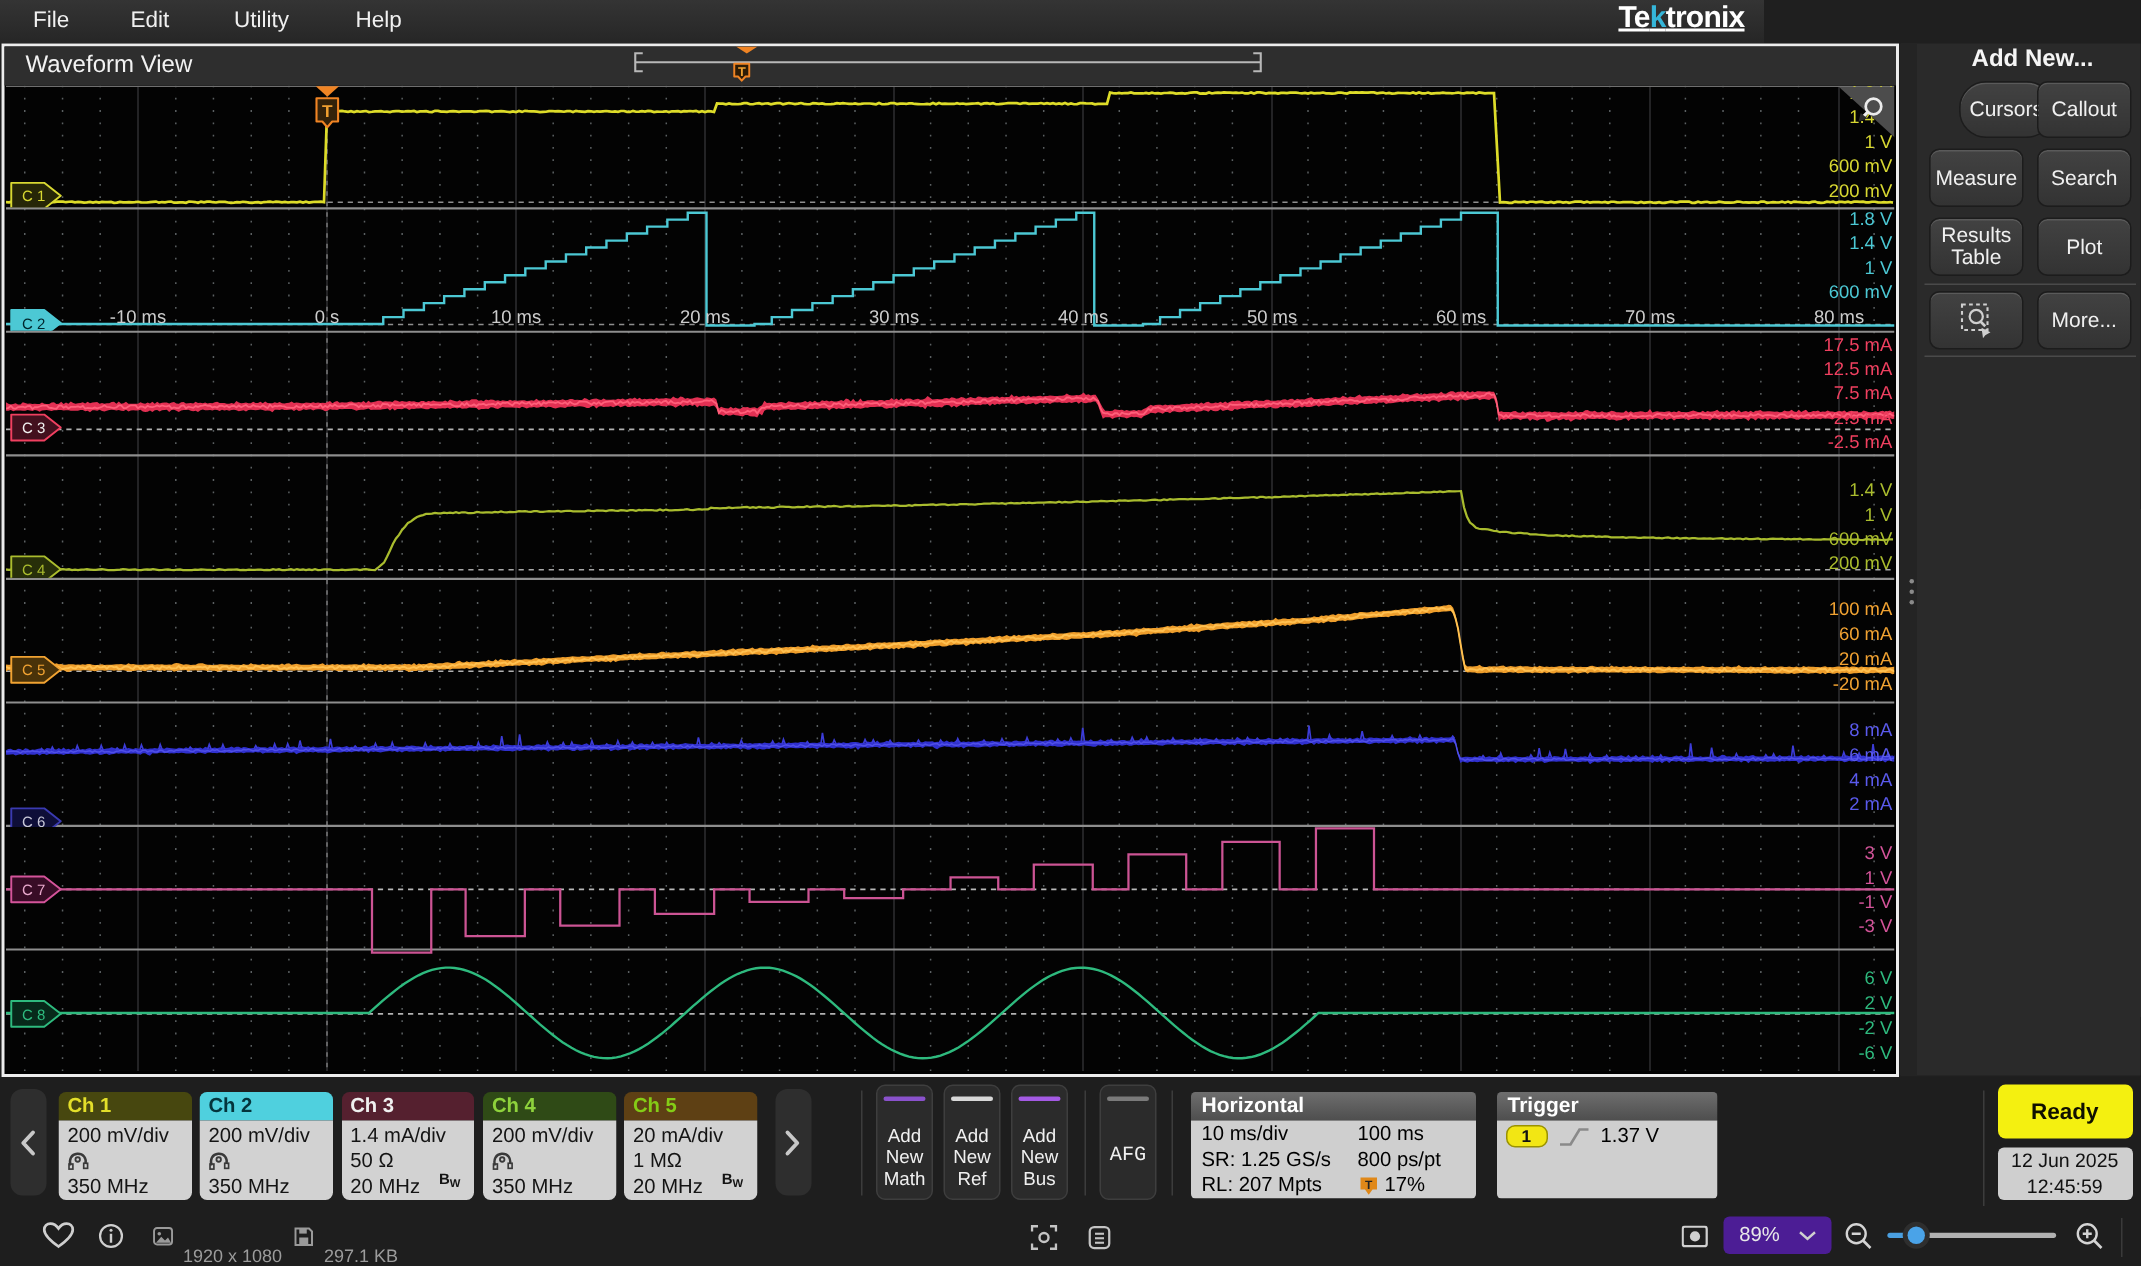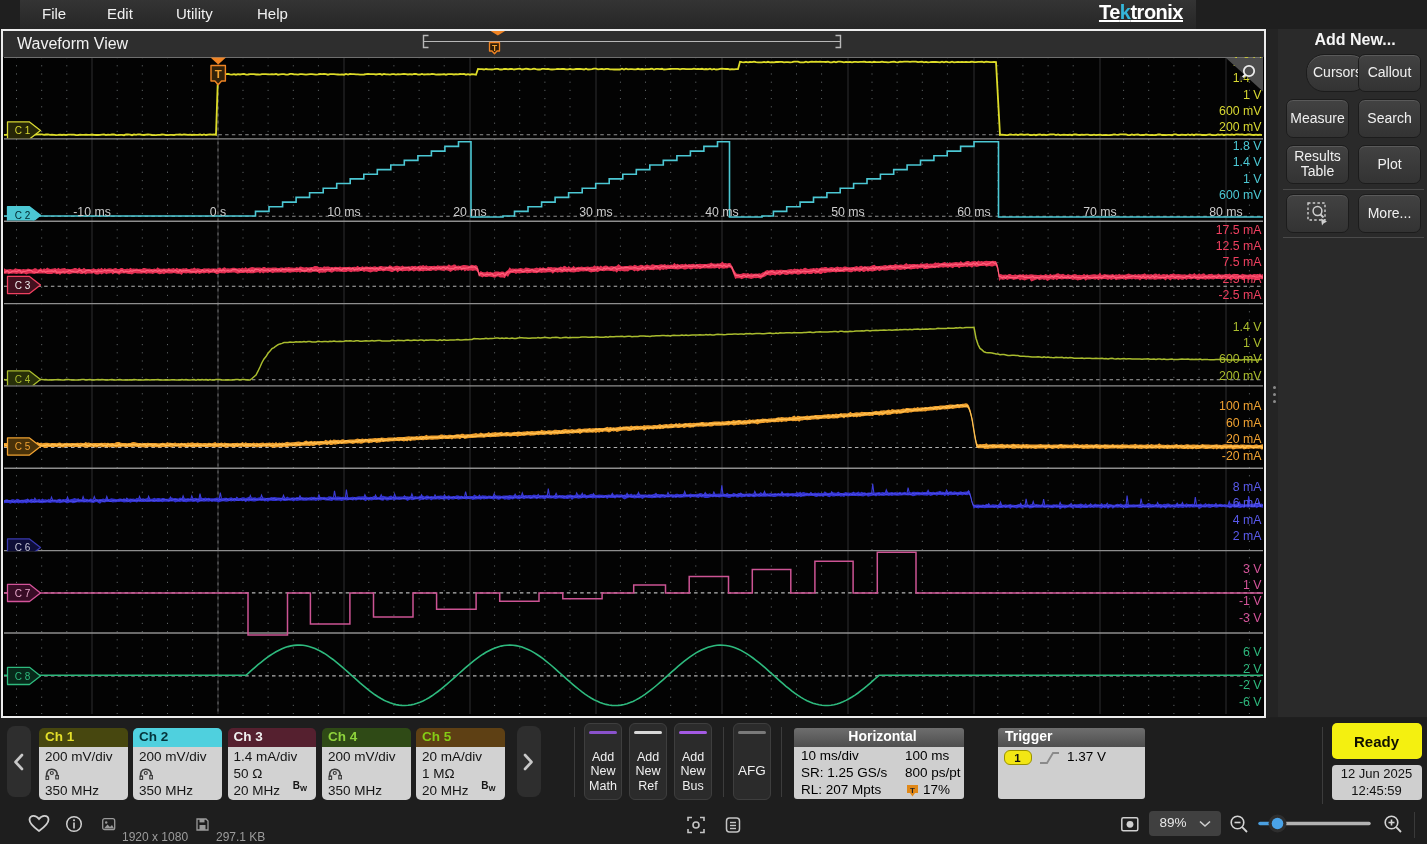--- a/index.html
+++ b/index.html
@@ -1,18 +1,18 @@
 <!DOCTYPE html>
 <html><head><meta charset="utf-8"><style>
 * { margin:0; padding:0; box-sizing:border-box; }
 html,body { width:1427px; height:844px; background:#1f1f1f; font-family:"Liberation Sans",sans-serif; overflow:hidden; }
 #page { position:absolute; left:0; top:0; width:1427px; height:844px; background:#1f1f1f; }
 .abs { position:absolute; }
 
-#menubar { left:0; top:0; width:1176px; height:29px; background:linear-gradient(#343434,#262626);margin-left:20px; }
+#menubar { left:0; top:0; width:1176px; height:29px; background:linear-gradient(#343434,#262626); }
 #menubar .mi { position:absolute; top:5px; font-size:15px; color:#f0f0f0; }
 #logo { position:absolute; right:13px; top:1px; font-size:20px; font-weight:bold; color:#fff; letter-spacing:-0.5px;text-decoration:underline; }
 #logo .k { color:#35b6d9; }
 
 #panel { left:1px; top:29px; width:1265px; height:689px; background:#000; border:2.5px solid #ededed; }
 #title { position:absolute; left:0; top:0; width:100%; height:26px; background:#2e2e2e; }
 #title span { position:absolute; left:14px; top:4px; font-size:16px; color:#f2f2f2; }
 #display { position:absolute; left:0.5px; top:26px; width:1259px; height:657px; background:#030303; overflow:hidden; }
 
 #sidebar { left:1266.5px; top:29px; width:160.5px; height:688px; background:#2a2a2a; }
@@ -32,21 +32,21 @@
 .addb .stripe { position:absolute; left:4px; top:7px; width:28px; height:3px; border-radius:1.5px; }
 .addb .t3 { position:absolute; left:0; top:26px; width:100%; }
 .addb .t1 { position:absolute; left:0; top:40px; width:100%; font-size:13.5px; }
 .panelbox { position:absolute; top:728px; border-radius:3px; overflow:hidden; }
 .ph { height:18.5px; background:linear-gradient(#6e6e6e,#4e4e4e); color:#fff; font-size:14px; font-weight:bold; padding:0 0 0 7px; }
 .pb { background:#cfcfcf; color:#000; font-size:13.5px; position:relative; }
 #ready { position:absolute; left:1331.5px; top:723px; width:90px; height:36px; background:#f4f010; border-radius:5px; color:#101000; font-size:15px; font-weight:bold; display:flex; align-items:center; justify-content:center; }
 #dt { position:absolute; left:1331.5px; top:765px; width:90px; height:34.5px; background:#cfcfcf; border-radius:4px; color:#111; font-size:13px; line-height:16.5px; text-align:center; padding-top:1px; }
 #statusbar { left:0; top:810px; width:1427px; height:34px; }
 .stxt { position:absolute; color:#9c9c9c; font-size:12px; top:817.5px;margin-top:12px; }
-#zoomdd { position:absolute; left:1148.5px; top:810.5px; width:72.5px; height:25px; background:#404040; border-radius:4px; }
+#zoomdd { position:absolute; left:1148.5px; top:810.5px; width:72.5px; height:25px; background:#4c1d95; border-radius:4px; }
 #zoomdd span { position:absolute; left:11px; top:4px; font-size:13.5px; color:#e8e8e8; }
 svg text { font-family:"Liberation Sans",sans-serif; }
 </style></head>
 <body>
 <div id="page">
   <div class="abs" id="menubar">
     <span class="mi" style="left:22px;">File</span>
     <span class="mi" style="left:87px;">Edit</span>
     <span class="mi" style="left:156px;">Utility</span>
     <span class="mi" style="left:237px;">Help</span>
@@ -453,27 +453,27 @@
     </div>
   <div class="addb" style="left:629px;">
       <div class="stripe" style="background:#d8d8d8;"></div>
       <div class="t3">Add<br>New<br>Ref</div>
     </div>
   <div class="addb" style="left:674px;">
       <div class="stripe" style="background:#a45ae4;"></div>
       <div class="t3">Add<br>New<br>Bus</div>
     </div>
   <div class="vsep" style="left:722.7px;"></div>
-  <div class="addb" style="left:733px;">
+  <div class="addb" style="left:733px;font-family:Liberation Mono, monospace;">
       <div class="stripe" style="background:#7a7a7a;"></div>
       <div class="t1">AFG</div>
     </div>
   <div class="vsep" style="left:781px;"></div>
 
-  <div class="panelbox" style="left:794px; width:170px;text-align:center;">
+  <div class="panelbox" style="left:794px; width:190px;">
     <div class="ph">Horizontal</div>
     <div class="pb" style="height:52.5px;">
       <span style="position:absolute;left:7px;top:1px;">10 ms/div</span>
         <span style="position:absolute;left:111px;top:1px;">100 ms</span>
       <span style="position:absolute;left:7px;top:18px;">SR: 1.25 GS/s</span>
         <span style="position:absolute;left:111px;top:18px;">800 ps/pt</span>
       <span style="position:absolute;left:7px;top:35px;">RL: 207 Mpts</span>
       <svg width="13" height="14" style="position:absolute;left:112px;top:37px;">
           <path d="M 1 1 L 12 1 L 12 9 L 9 9 L 6.5 12.5 L 4 9 L 1 9 Z" fill="#e08818"></path>
           <text x="6.5" y="8.5" text-anchor="middle" font-size="8" font-weight="bold" fill="#222">T</text>

